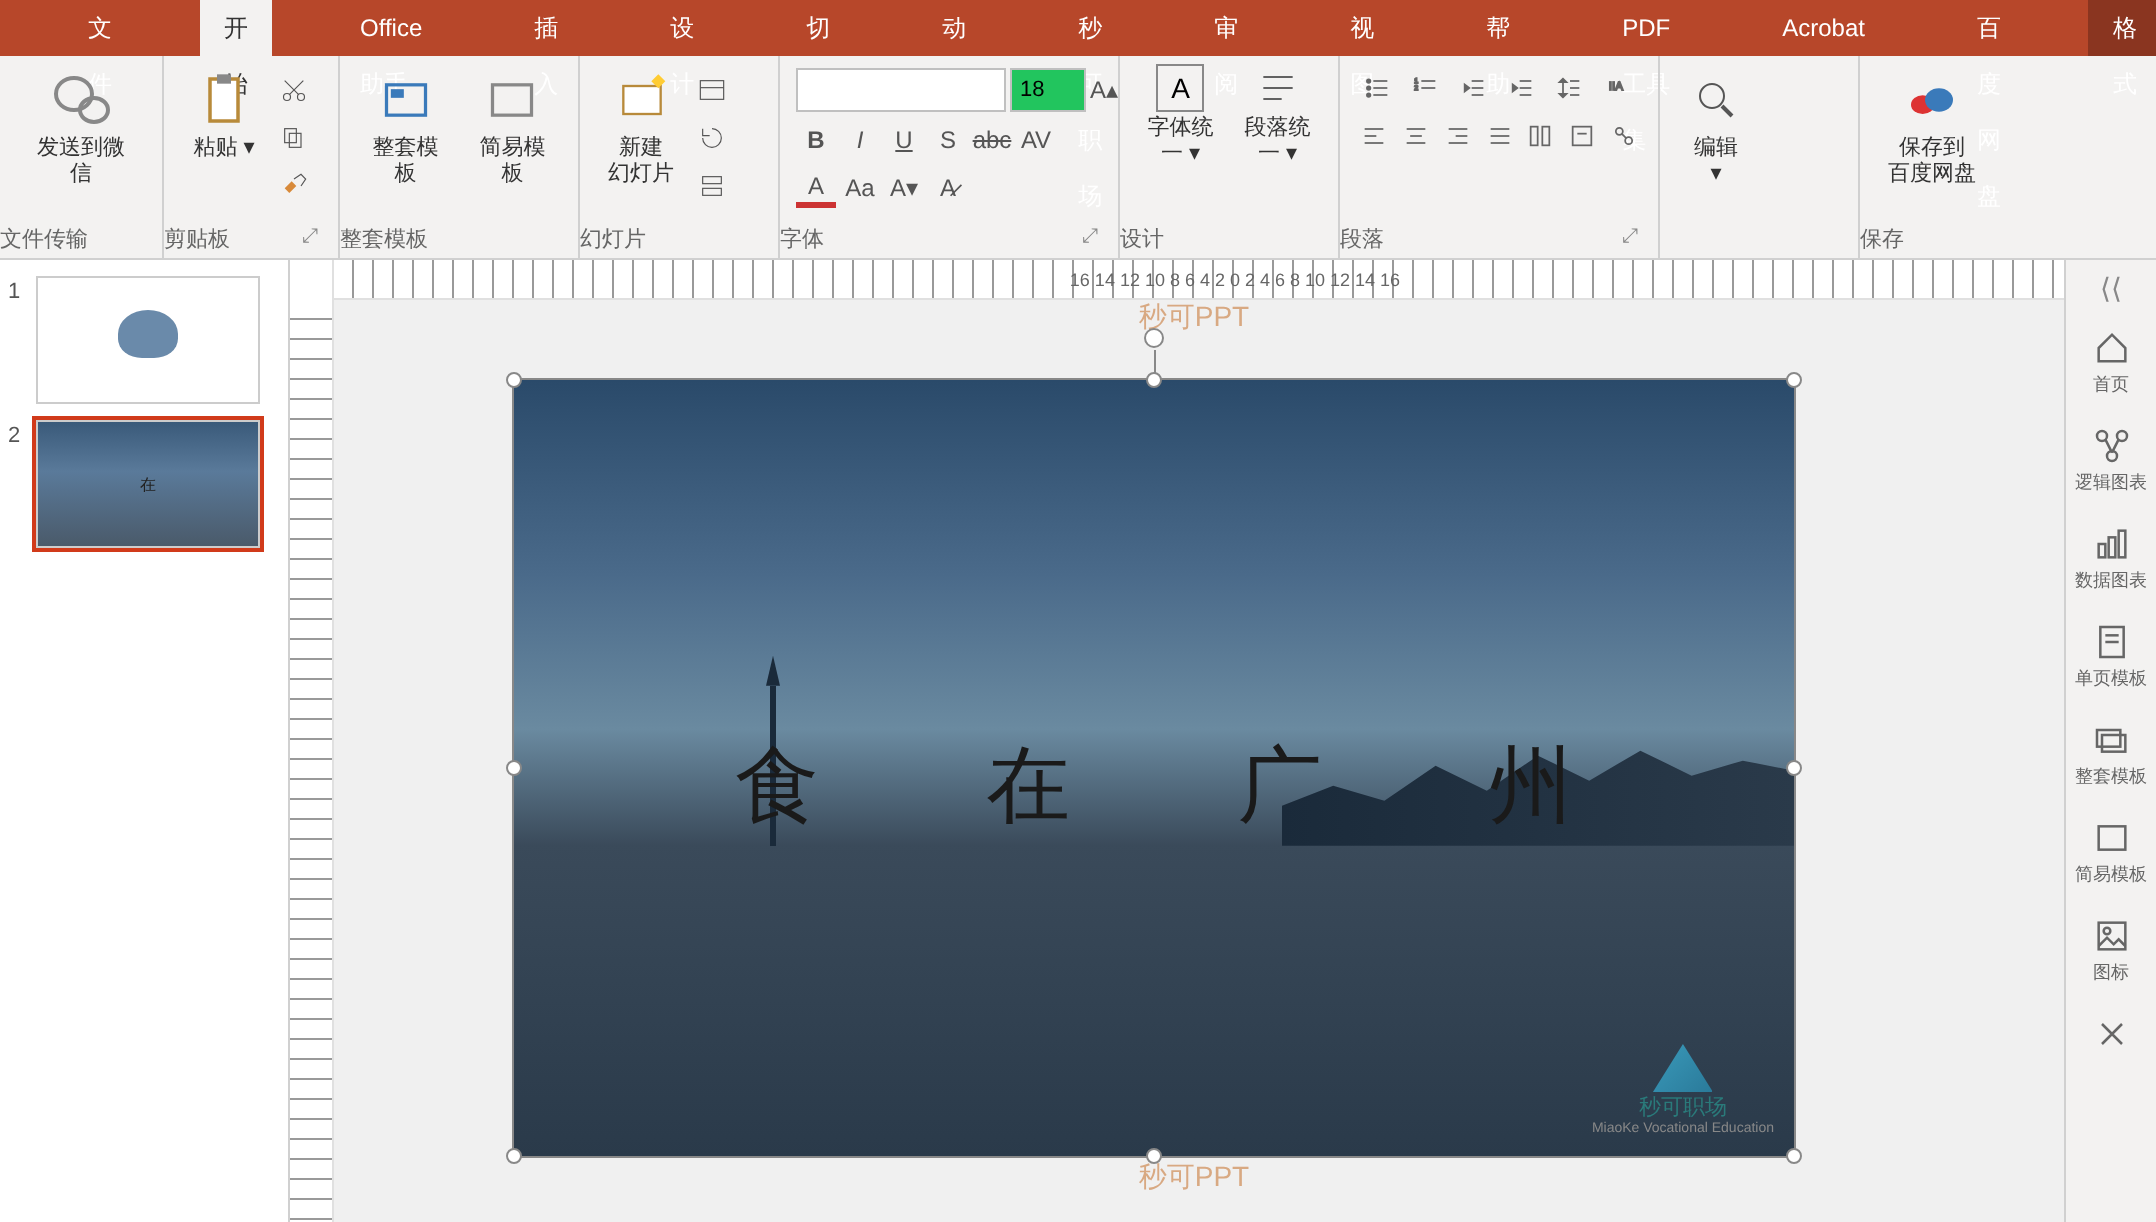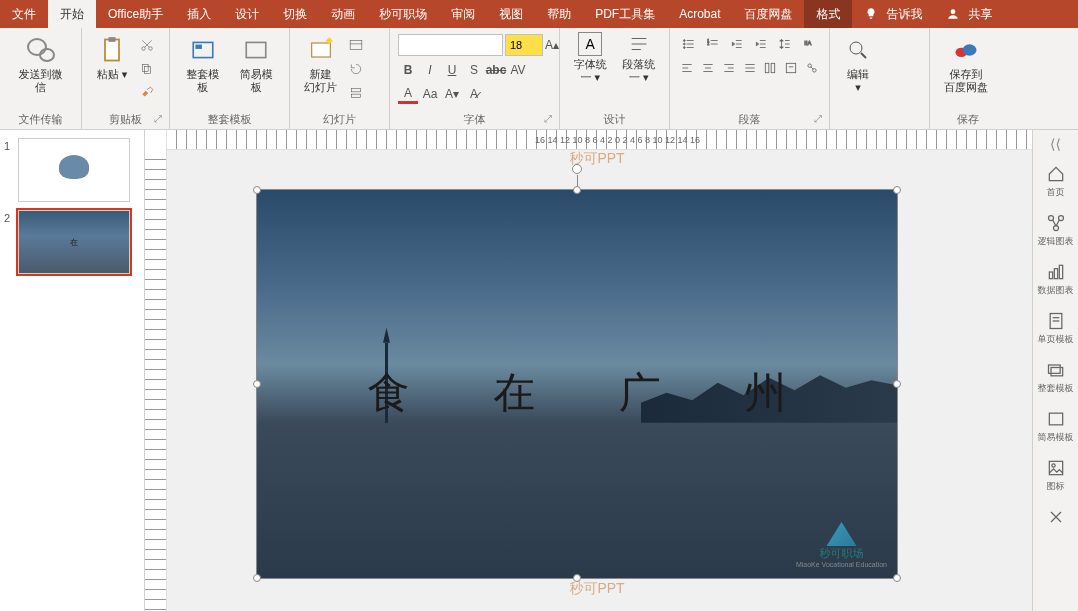--- a/index.html
+++ b/index.html
@@ -1,46 +1,46 @@
 <!DOCTYPE html>
 <html><head>
 <meta charset="utf-8">
 <style>
 * { margin:0; padding:0; box-sizing:border-box; font-family:"Microsoft YaHei",sans-serif; }
 body { width:1078px; height:611px; background:#fff; overflow:hidden; font-size:12px; }
 
 .menubar { height:28px; background:#b7472a; display:flex; color:#fff; align-items:center; }
-.menubar .tab { padding:0 12px; height:28px; line-height:28px; cursor:pointer; font-size:12px; }
+.menubar .tab { padding:0 12px; height:28px; line-height:28px; cursor:pointer; font-size:12px;margin-left:32px; }
 .menubar .tab.active { background:#f3f2f1; color:#333; }
 .menubar .tab.format { background:#8a3520; }
 .menubar .tab.tell,.menubar .tab.share { display:flex; align-items:center; gap:8px; }
 .menubar .tab.tell svg,.menubar .tab.share svg { width:14px; height:14px; fill:#fff; }
 
 .ribbon { height:102px; background:#f3f2f1; border-bottom:1px solid #d0d0d0; display:flex; }
 .rgroup { border-right:1px solid #d0d0d0; display:flex; flex-direction:column; padding:2px 6px 0 6px; position:relative; }
-.rgroup .glabel { position:absolute; bottom:2px; left:0; right:0; text-align:center; font-size:11px; color:#666; }
+.rgroup .glabel { position:absolute; bottom:2px; left:0; right:0; font-size:11px; color:#666; }
 .rgroup .glabel .launcher { position:absolute; right:4px; bottom:0; width:14px; height:14px; font-size:10px; color:#888; cursor:pointer; }
 .rgroup .gbody { display:flex; align-items:flex-start; height:82px; }
 
 .bigbtn { display:flex; flex-direction:column; align-items:center; justify-content:flex-start; padding:4px 8px; cursor:pointer; height:80px; }
 .bigbtn .icon { width:32px; height:32px; margin-bottom:2px; display:flex; align-items:center; justify-content:center; }
 .bigbtn .lbl { font-size:11px; color:#333; text-align:center; line-height:13px; }
 
 .smallstack { display:flex; flex-direction:column; gap:2px; padding-top:4px; }
 .smallbtn { width:22px; height:22px; display:flex; align-items:center; justify-content:center; cursor:pointer; font-size:13px; color:#555; }
 
 .fontbox { display:flex; flex-direction:column; gap:4px; padding:4px 2px; }
 .fontrow { display:flex; gap:2px; align-items:center; }
 .fontsel { width:105px; height:22px; border:1px solid #c0c0c0; background:#fff; font-size:11px; padding:0 4px; }
-.sizesel { width:38px; height:22px; border:1px solid #c0c0c0; background:#fde047; font-size:11px; padding:0 4px; }
+.sizesel { width:38px; height:22px; border:1px solid #c0c0c0; background:#22c55e; font-size:11px; padding:0 4px; }
 .fbtn { width:20px; height:20px; display:flex; align-items:center; justify-content:center; cursor:pointer; font-size:12px; color:#555; }
 .fbtn.bold { font-weight:bold; }
 .fbtn.italic { font-style:italic; }
 .fbtn.under { text-decoration:underline; }
-.fbtn.strike { text-decoration:line-through;font-weight:bold; }
+.fbtn.strike { text-decoration:line-through; }
 
 .parabox { display:flex; flex-direction:column; gap:4px; padding:4px 2px; }
 .parabox .row { display:flex; gap:2px; }
 .pbtn { width:22px; height:20px; display:flex; align-items:center; justify-content:center; cursor:pointer; }
 .pbtn svg { width:14px; height:14px; stroke:#666; fill:none; stroke-width:1.5; }
 
 .workspace { display:flex; height:481px; }
 .thumbs { width:145px; background:#fff; border-right:1px solid #d0d0d0; padding:8px 4px; }
 .thumb { display:flex; margin-bottom:8px; }
 .thumb .num { width:14px; font-size:11px; color:#555; padding-top:2px; }

